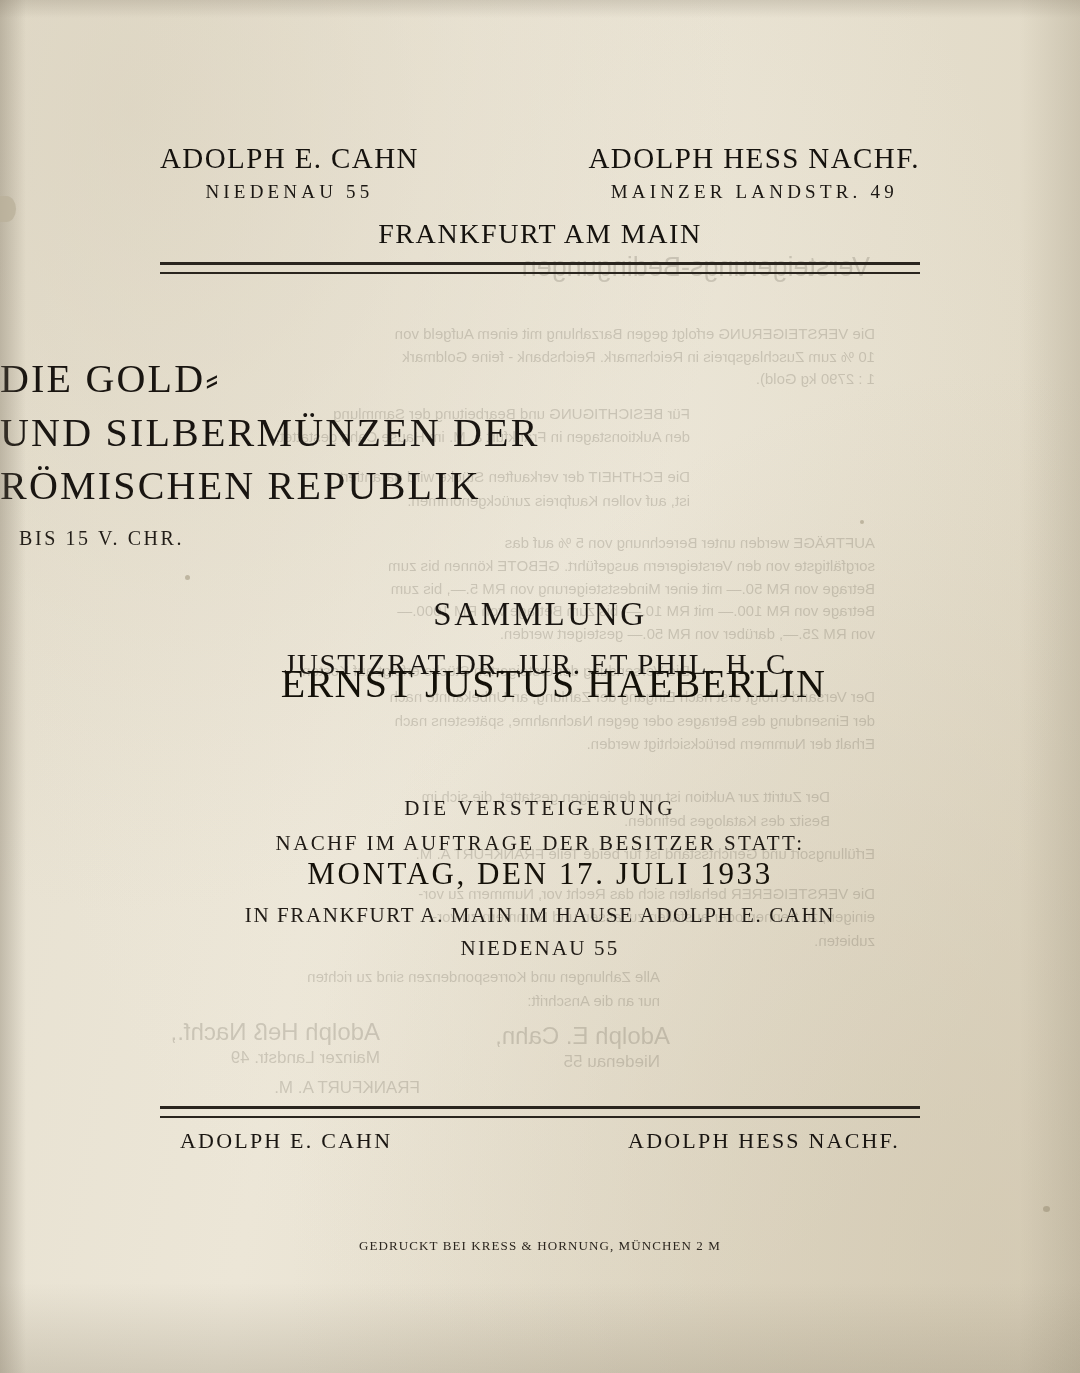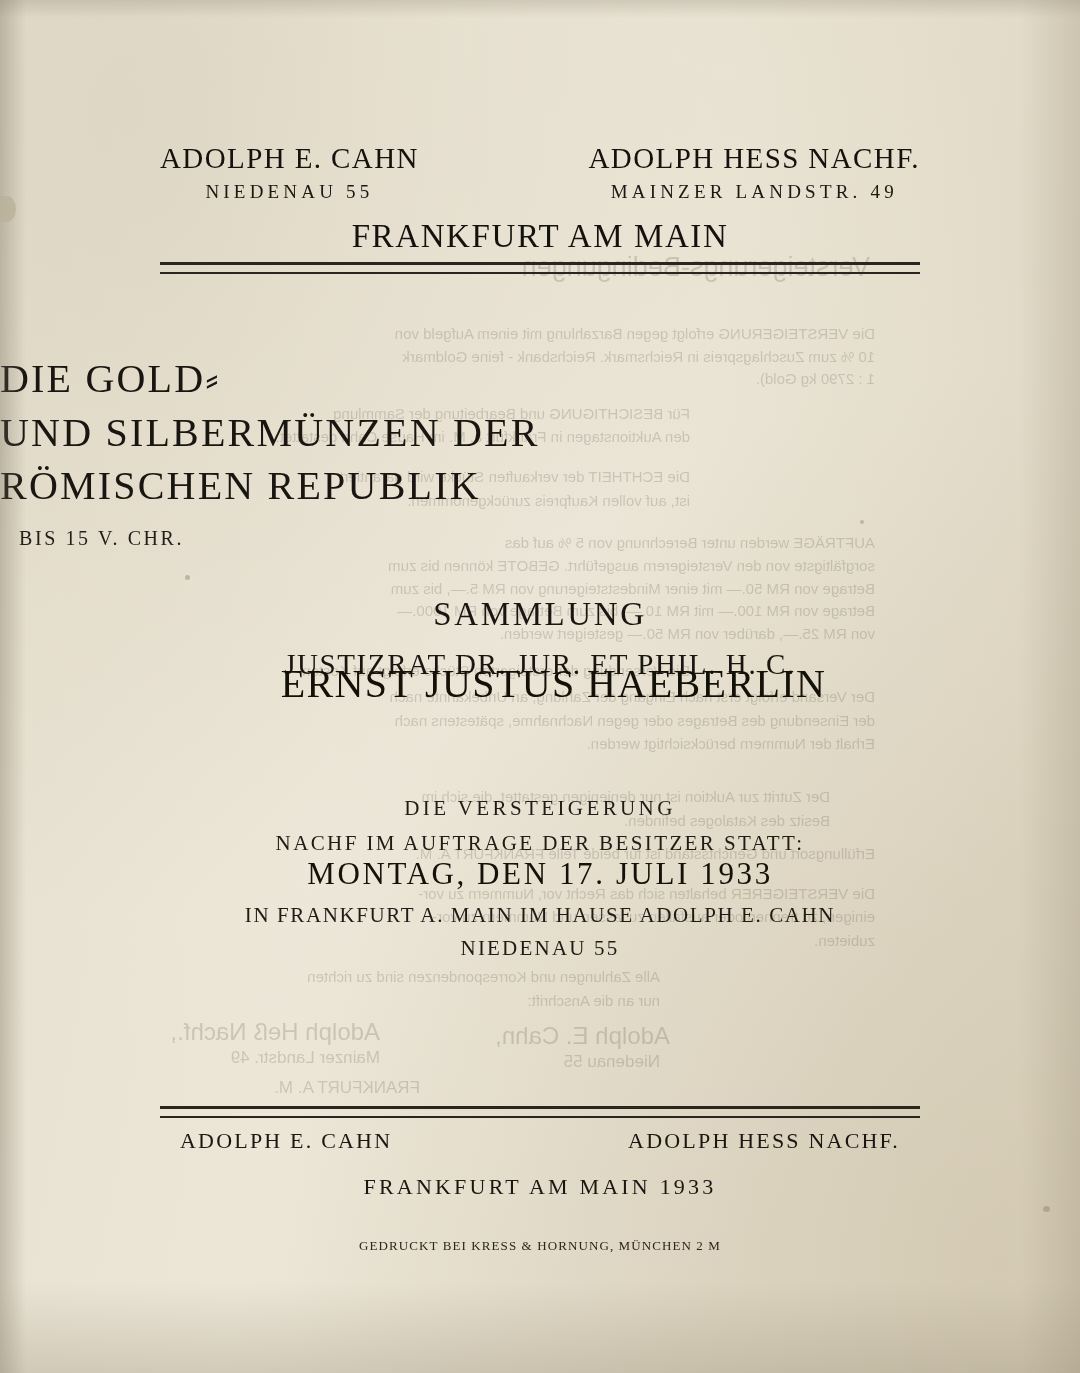--- a/index.html
+++ b/index.html
@@ -94,21 +94,21 @@
     letter-spacing: 4.2px;
     margin-top: 6px;
     color: #1b1713;
     white-space: nowrap;
   }
   .city {
     position: absolute;
     top: 218px;
     left: 0; right: 0;
     text-align: center;
-    font-size: 33px;
+    font-size: 28px;
     letter-spacing: 1.6px;
     color: #15120e;
   }
   .rule-top {
     position: absolute;
     top: 262px;
     left: 160px;
     width: 760px;
     height: 7px;
     border-top: 3px solid #2a251e;
@@ -321,21 +321,20 @@
       <div class="a5">NIEDENAU 55</div>
     </div>
 
     <div class="rule-bottom"></div>
 
     <div class="colophon">
       <div class="col-row">
         <span>ADOLPH E. CAHN</span>
         <span>ADOLPH HESS NACHF.</span>
       </div>
-      <div class="col-city">FRANKFURT AM MAIN 1933</div>
     </div>
 
     <div class="printer">GEDRUCKT BEI KRESS &amp; HORNUNG, MÜNCHEN 2 M</div>
   </div>
 
   <div class="edge-left"></div>
   <div class="edge-top"></div>
   <div class="edge-right"></div>
   <div class="edge-bottom"></div>
   <div class="nick"></div>

